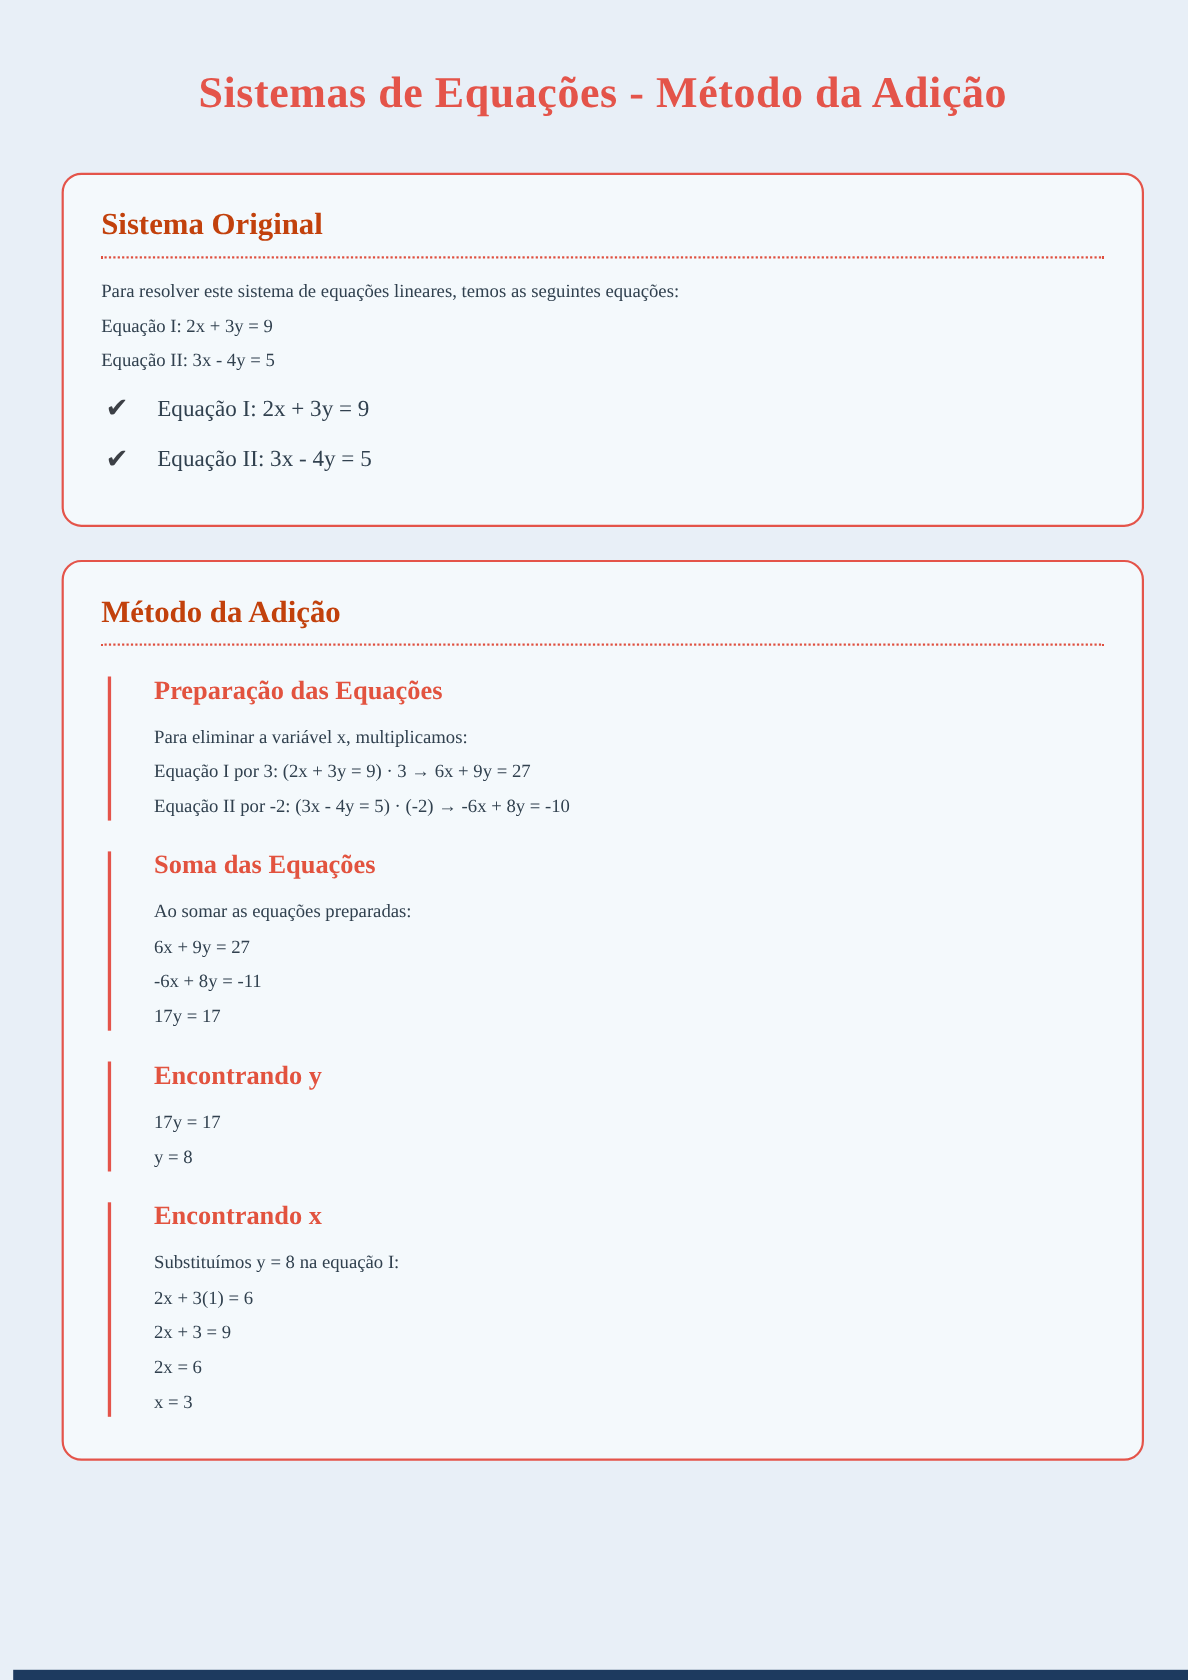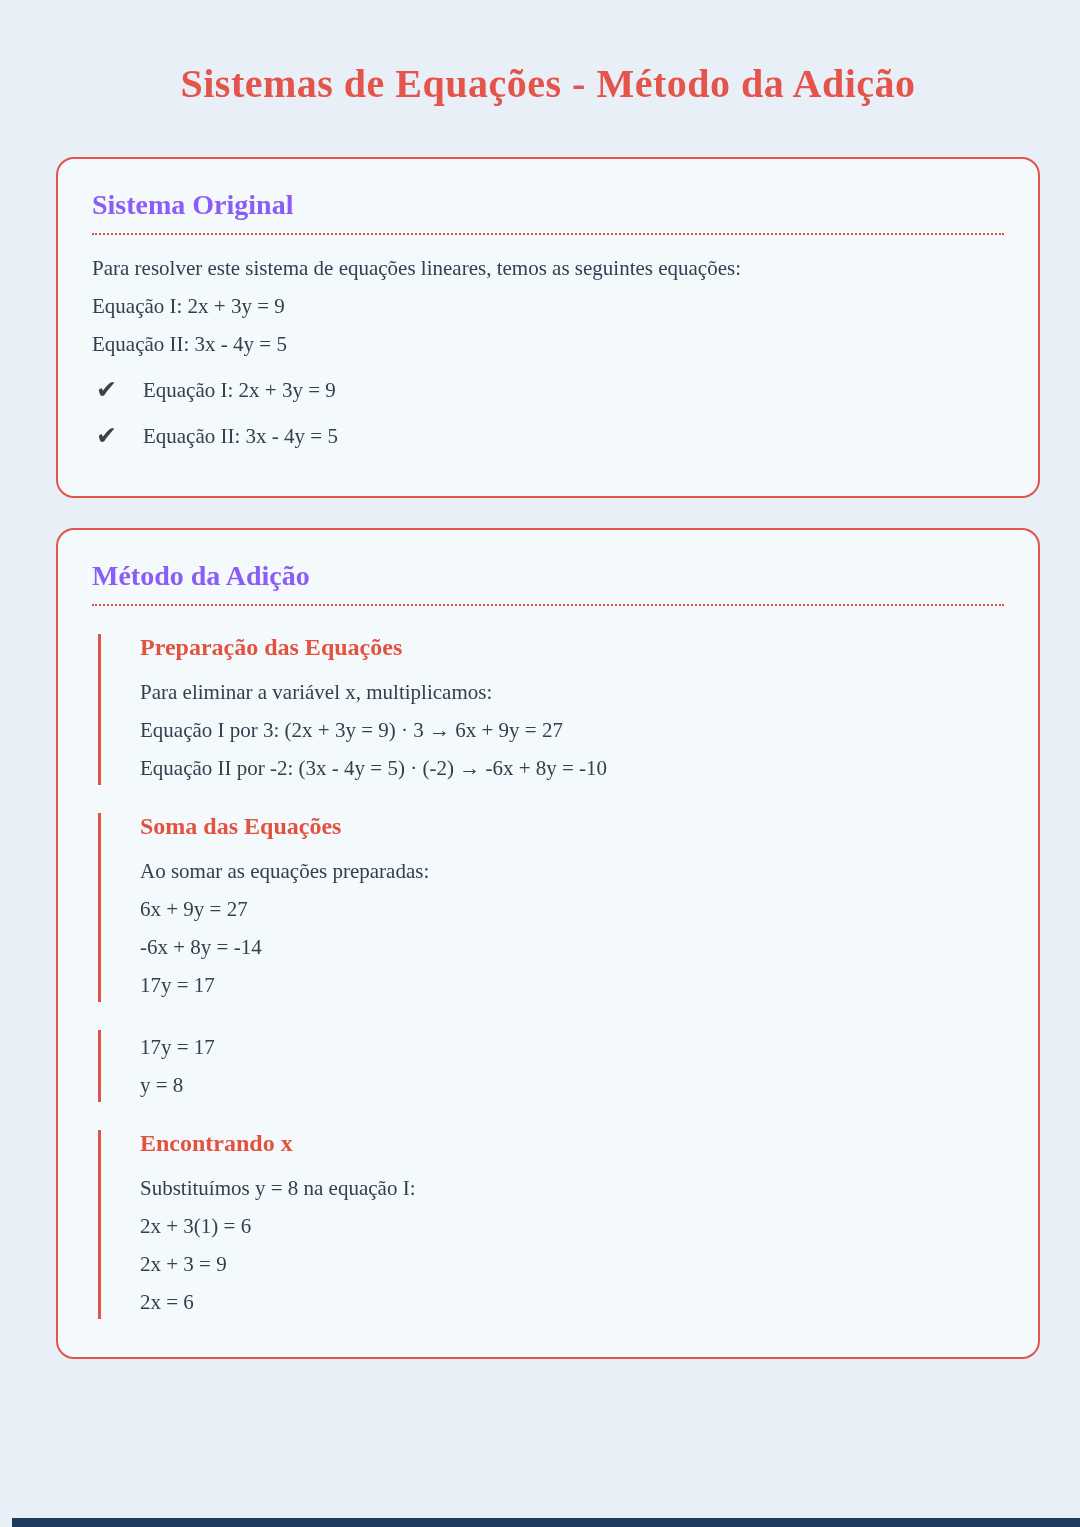--- a/index.html
+++ b/index.html
@@ -21,29 +21,29 @@
     margin-bottom: 50px;
   }
   .card {
     background: #f4f9fc;
     border: 2.5px solid #e4544a;
     border-radius: 18px;
     padding: 26px 30px 34px 30px;
     margin-bottom: 30px;
   }
   .section-title {
-    color: #8b5cf6;
+    color: #c2410c;
     font-size: 28px;
     font-weight: bold;
     border-bottom: 2px dotted #df4f3e;
     padding-bottom: 12px;
     margin-bottom: 16px;
   }
   .para, .eq-line {
-    font-size: 21px;
+    font-size: 17px;
     color: #31414f;
     line-height: 1.62;
   }
   .intro { margin-bottom: 2px; }
   .check-row {
     display: flex;
     align-items: baseline;
     gap: 18px;
     margin: 9px 0 9px 4px;
     font-size: 21px;
@@ -108,33 +108,35 @@
       <h3 class="step-title">Preparação das Equações</h3>
       <p class="eq-line">Para eliminar a variável x, multiplicamos:</p>
       <p class="eq-line">Equação I por 3: (2x + 3y = 9) · 3 → 6x + 9y = 27</p>
       <p class="eq-line">Equação II por -2: (3x - 4y = 5) · (-2) → -6x + 8y = -10</p>
     </div>
 
     <div class="step">
       <h3 class="step-title">Soma das Equações</h3>
       <p class="eq-line">Ao somar as equações preparadas:</p>
       <p class="eq-line">6x + 9y = 27</p>
-      <p class="eq-line">-6x + 8y = -14</p>
+      <p class="eq-line">-6x + 8y = -11</p>
       <p class="eq-line">17y = 17</p>
     </div>
 
     <div class="step">
+      <h3 class="step-title">Encontrando y</h3>
       <p class="eq-line">17y = 17</p>
       <p class="eq-line">y = 8</p>
     </div>
 
     <div class="step">
       <h3 class="step-title">Encontrando x</h3>
       <p class="eq-line">Substituímos y = 8 na equação I:</p>
       <p class="eq-line">2x + 3(1) = 6</p>
       <p class="eq-line">2x + 3 = 9</p>
       <p class="eq-line">2x = 6</p>
+      <p class="eq-line">x = 3</p>
     </div>
   </section>
 
 </div>
 
 <div class="footer-bar"></div>
 
 </body></html>

